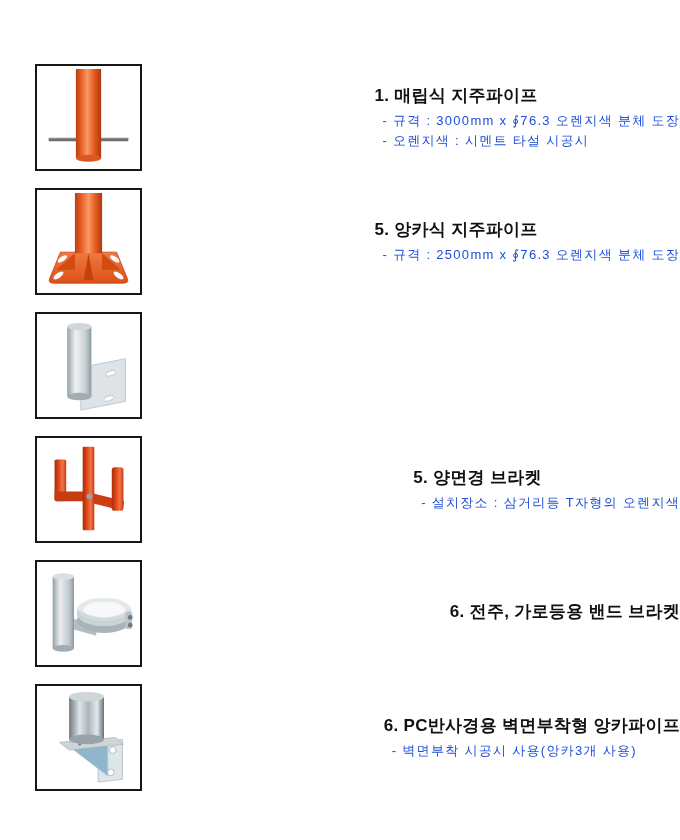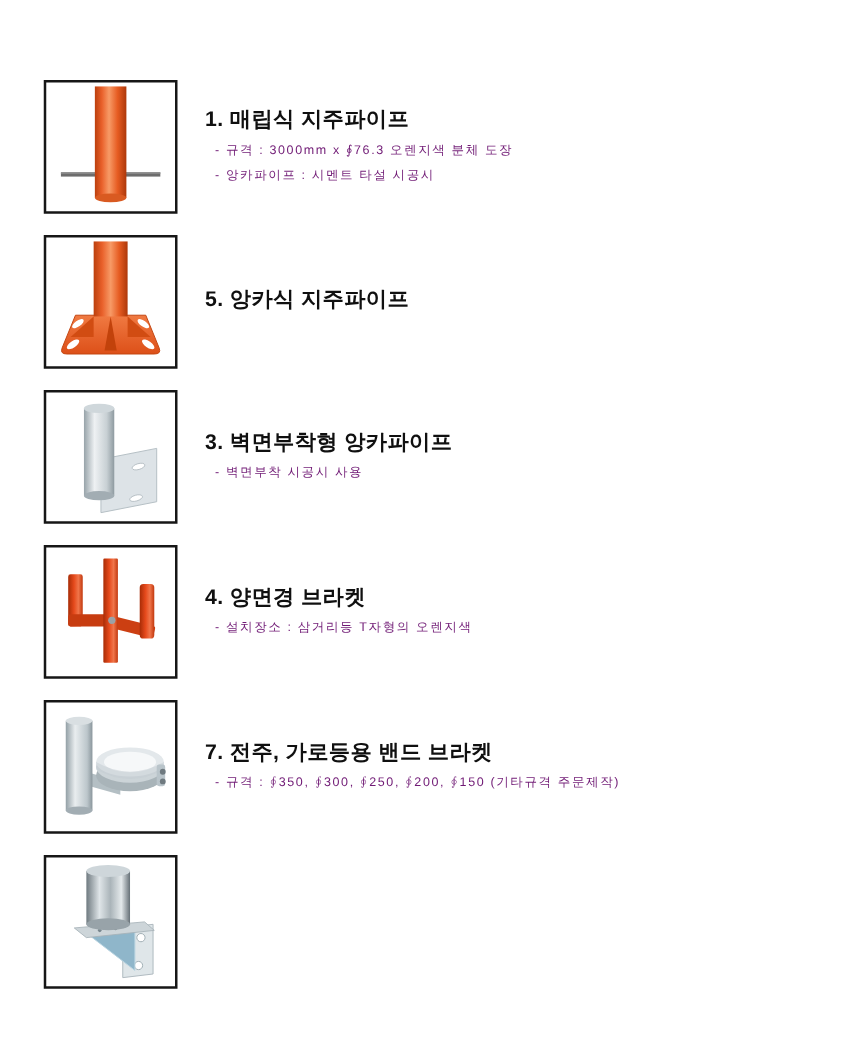--- a/index.html
+++ b/index.html
@@ -13,42 +13,43 @@
     width:680px; height:840px;
     box-sizing:border-box;
     padding:64px 0 0 35px;
     background:#ffffff;
   }
   .row {
     display:flex;
     align-items:center;
     height:107px;
     margin-bottom:17px;
+    justify-content:space-between;
   }
   .imgbox {
     flex:0 0 auto;
     width:99px; height:99px;
     border:2px solid #161616;
     background:#ffffff;
     padding:2px;
     display:flex; align-items:center; justify-content:center;
   }
   svg.prod { width:97px; height:97px; display:block; }
   .info { margin-left:22px; min-width:0; }
   .title {
     font-size:17px;
     font-weight:bold;
     color:#101010;
     letter-spacing:0.3px;
     margin:0 0 4px 0;
     white-space:nowrap;
   }
   .spec {
-    font-size:10px;
-    color:#701a75;
+    font-size:13px;
+    color:#1d4ed8;
     letter-spacing:1.3px;
     line-height:20px;
     padding-left:8px;
     white-space:nowrap;
   }
 </style>
 </head>
 <body>
 
 <div class="page">
@@ -67,21 +68,21 @@
         </defs>
         <rect x="9" y="71" width="82" height="3.5" fill="#6d6d6d"></rect>
         <rect x="9" y="71" width="82" height="1.2" fill="#8e8e8e"></rect>
         <rect x="37" y="0" width="26" height="92" fill="url(#op1)"></rect>
         <ellipse cx="50" cy="92" rx="13" ry="3.6" fill="#d95a21"></ellipse>
       </svg>
     </div>
     <div class="info">
       <div class="title">1. 매립식 지주파이프</div>
       <div class="spec">- 규격 : 3000mm x ∮76.3 오렌지색 분체 도장</div>
-      <div class="spec">- 앙카파이프 : 시멘트 타설 시공시</div>
+      <div class="spec">- 오렌지색 : 시멘트 타설 시공시</div>
     </div>
   </div>
 
   <div class="row">
     <div class="imgbox">
       <svg class="prod" viewBox="0 0 100 100">
         <defs>
           <linearGradient id="op2" x1="0" y1="0" x2="1" y2="0">
             <stop offset="0" stop-color="#bb3f0d"></stop>
               <stop offset="0.25" stop-color="#e9602a"></stop>
@@ -100,20 +101,21 @@
         <path d="M50 62 L45 90 L55 90 Z" fill="#c2420b"></path>
         <rect x="36" y="0" width="28" height="62" fill="url(#op2)"></rect>
         <ellipse cx="23" cy="68" rx="5.6" ry="2.4" fill="#ffffff" transform="rotate(-35 23 68)"></ellipse>
         <ellipse cx="77" cy="68" rx="5.6" ry="2.4" fill="#ffffff" transform="rotate(35 77 68)"></ellipse>
         <ellipse cx="19" cy="85" rx="6" ry="2.6" fill="#ffffff" transform="rotate(-35 19 85)"></ellipse>
         <ellipse cx="81" cy="85" rx="6" ry="2.6" fill="#ffffff" transform="rotate(35 81 85)"></ellipse>
       </svg>
     </div>
     <div class="info">
       <div class="title">5. 앙카식 지주파이프</div>
+      <div class="spec">- 규격 : 2500mm x ∮76.3 오렌지색 분체 도장</div>
     </div>
   </div>
 
   <div class="row">
     <div class="imgbox">
       <svg class="prod" viewBox="0 0 100 100">
         <defs>
           <linearGradient id="gg3" x1="0" y1="0" x2="1" y2="0">
             <stop offset="0" stop-color="#97a3a9"></stop>
               <stop offset="0.35" stop-color="#eef1f3"></stop>
@@ -121,24 +123,20 @@
               <stop offset="1" stop-color="#8e9aa0"></stop>
           </linearGradient>
         </defs>
         <path d="M42 52 L88 43 L88 87 L42 96 Z" fill="#dde3e7" stroke="#b4bec3" stroke-width="0.8"></path>
         <ellipse cx="73" cy="58" rx="5.4" ry="2.4" fill="#ffffff" transform="rotate(-16 73 58)" stroke="#aab4ba" stroke-width="0.6"></ellipse>
         <ellipse cx="71" cy="84" rx="5.4" ry="2.4" fill="#ffffff" transform="rotate(-16 71 84)" stroke="#aab4ba" stroke-width="0.6"></ellipse>
         <rect x="28" y="10" width="25" height="72" fill="url(#gg3)"></rect>
         <ellipse cx="40.5" cy="10" rx="12.5" ry="3.8" fill="#cfd7db"></ellipse>
         <ellipse cx="40.5" cy="82" rx="12.5" ry="3.8" fill="#a2adb3"></ellipse>
       </svg>
-    </div>
-    <div class="info">
-      <div class="title">3. 벽면부착형 앙카파이프</div>
-      <div class="spec">- 벽면부착 시공시 사용</div>
     </div>
   </div>
 
   <div class="row">
     <div class="imgbox">
       <svg class="prod" viewBox="0 0 100 100">
         <defs>
           <linearGradient id="rg4" x1="0" y1="0" x2="1" y2="0">
             <stop offset="0" stop-color="#a82c06"></stop>
               <stop offset="0.4" stop-color="#e64a1c"></stop>
@@ -150,21 +148,21 @@
         <rect x="15" y="52" width="35" height="10" rx="2" fill="#c73c10"></rect>
         <g transform="rotate(14 50 58)">
           <rect x="48" y="53" width="39" height="10" rx="2" fill="#cc3f12"></rect>
         </g>
         <rect x="74" y="27" width="12" height="45" rx="3" fill="url(#rg4)"></rect>
         <rect x="44" y="6" width="12" height="86" rx="1" fill="url(#rg4)"></rect>
         <circle cx="51" cy="57" r="3" fill="#9aa2a7"></circle>
       </svg>
     </div>
     <div class="info">
-      <div class="title">4. 양면경 브라켓</div>
+      <div class="title">5. 양면경 브라켓</div>
       <div class="spec">- 설치장소 : 삼거리등 T자형의 오렌지색</div>
     </div>
   </div>
 
   <div class="row">
     <div class="imgbox">
       <svg class="prod" viewBox="0 0 100 100">
         <defs>
           <linearGradient id="gg5" x1="0" y1="0" x2="1" y2="0">
             <stop offset="0" stop-color="#93a0a6"></stop>
@@ -181,22 +179,21 @@
         <path d="M38 46 Q66 62 94 46 L94 52 Q66 68 38 52 Z" fill="#c3ccd1" opacity="0.5"></path>
         <rect x="88" y="48" width="7" height="18" rx="2" fill="#b9c4ca"></rect>
         <circle cx="93" cy="54" r="2.4" fill="#6f7a80"></circle>
         <circle cx="93" cy="62" r="2.4" fill="#6f7a80"></circle>
         <rect x="13" y="12" width="22" height="74" fill="url(#gg5)"></rect>
         <ellipse cx="24" cy="12" rx="11" ry="3.4" fill="#d9dfe2"></ellipse>
         <ellipse cx="24" cy="86" rx="11" ry="3.4" fill="#a2adb3"></ellipse>
       </svg>
     </div>
     <div class="info">
-      <div class="title">7. 전주, 가로등용 밴드 브라켓</div>
-      <div class="spec">- 규격 : ∮350, ∮300, ∮250, ∮200, ∮150 (기타규격 주문제작)</div>
+      <div class="title">6. 전주, 가로등용 밴드 브라켓</div>
     </div>
   </div>
 
   <div class="row">
     <div class="imgbox">
       <svg class="prod" viewBox="0 0 100 100">
         <defs>
           <linearGradient id="mg6" x1="0" y1="0" x2="1" y2="0">
             <stop offset="0" stop-color="#6f7a80"></stop>
               <stop offset="0.3" stop-color="#dfe5e8"></stop>
@@ -210,15 +207,19 @@
         <circle cx="73" cy="86" r="3.4" fill="#ffffff" stroke="#9fadb4" stroke-width="0.8"></circle>
         <path d="M31 60 L70 56 L70 90 Z" fill="#8fb6ca" stroke="#b9d4e0" stroke-width="0.8"></path>
         <path d="M20 55 L78 50 L86 57 L30 63 Z" fill="#cdd5d9" stroke="#a7b2b8" stroke-width="0.7"></path>
         <circle cx="41" cy="57" r="1.5" fill="#79878e"></circle>
         <circle cx="54" cy="55.5" r="1.5" fill="#79878e"></circle>
         <rect x="30" y="8" width="36" height="44" fill="url(#mg6)"></rect>
         <ellipse cx="48" cy="8" rx="18" ry="5" fill="#ced6da"></ellipse>
         <ellipse cx="48" cy="52" rx="18" ry="5" fill="#98a3a9"></ellipse>
       </svg>
     </div>
+    <div class="info">
+      <div class="title">6. PC반사경용 벽면부착형 앙카파이프</div>
+      <div class="spec">- 벽면부착 시공시 사용(앙카3개 사용)</div>
+    </div>
   </div>
 
 </div>
 
 </body></html>

